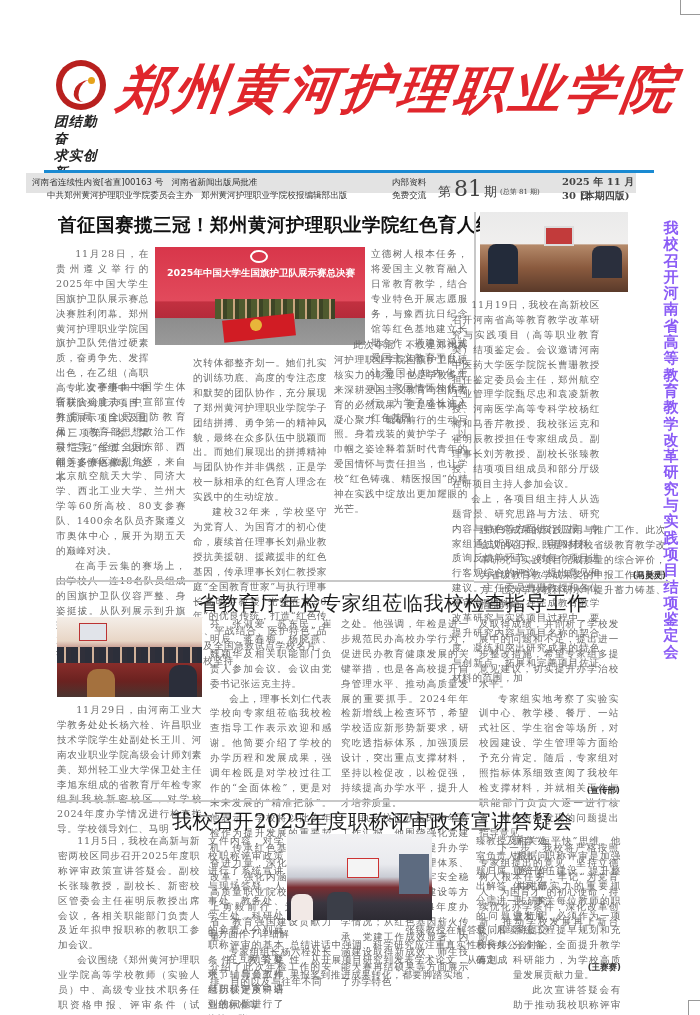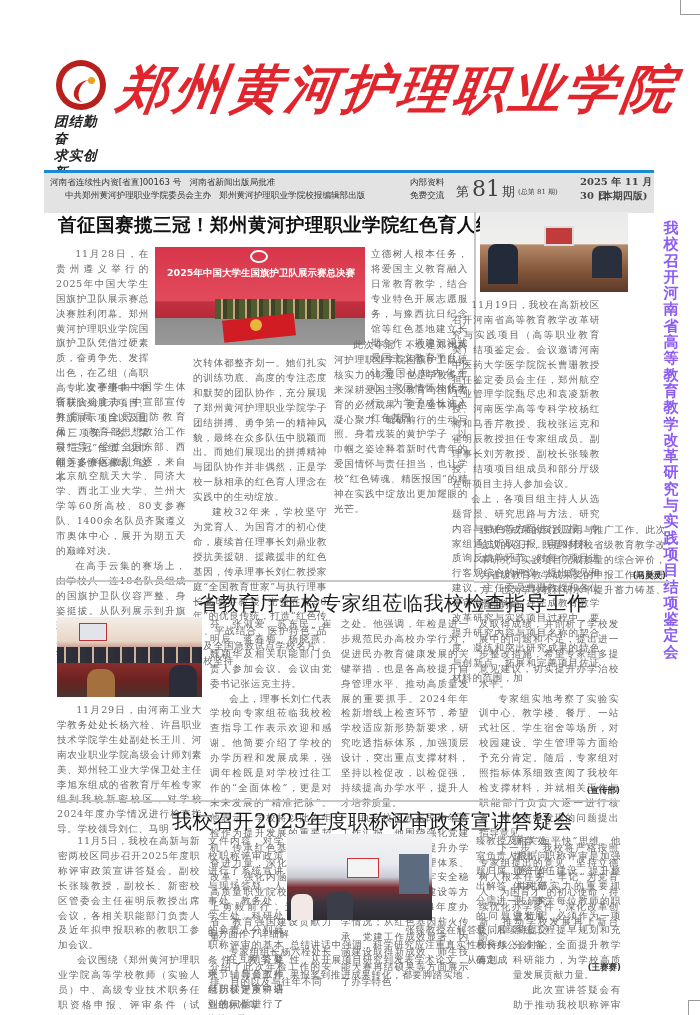--- a/index.html
+++ b/index.html
@@ -8,21 +8,21 @@
   .body-text { font-size:9.6px; line-height:14.9px; color:#6a6a6a; text-align:justify; letter-spacing:0.6px; }
   .indent { text-indent:2em; }
   .p { margin:0; }
   .masthead-logo { left:56px; top:60px; width:50px; height:50px; border-radius:50%; background:#b8201e; }
   .masthead-logo .inner { position:absolute; left:6px; top:6px; width:38px; height:38px; border-radius:50%; background:#fff; }
   .masthead-logo .wing { position:absolute; left:12px; top:14px; width:20px; height:22px; border-left:5px solid #c0231f; border-radius:60% 0 0 60%; transform:skewX(-15deg); }
   .masthead-logo .sun { position:absolute; left:26px; top:11px; width:7px; height:7px; border-radius:50%; background:#e6a21a; }
   .motto { left:54px; top:113px; width:54px; font-family:"DejaVu Serif", serif; font-size:13.5px; line-height:17px; color:#222; font-style:italic; font-weight:bold; letter-spacing:1px; }
   .brand { left:118px; top:55px; font-family:"DejaVu Serif", serif; font-size:52px; color:#e0262c; font-style:italic; font-weight:bold; letter-spacing:4px; transform:skewX(-8deg); white-space:nowrap; }
   .infobar-top { left:44px; top:170px; width:610px; height:3px; background:#1a8ad2; }
-  .infobar { left:44px; top:173px; width:610px; height:40px; background:#e3e3e3; }
+  .infobar { left:26px; top:173px; width:610px; height:20px; background:#e3e3e3; }
   .info-l { font-family:"DejaVu Sans", sans-serif; font-size:8.6px; color:#333; line-height:13px; }
   .info-r { font-family:"DejaVu Sans", sans-serif; font-size:8.6px; color:#333; line-height:13px; }
   .issue { font-family:"DejaVu Serif", serif; color:#444; }
   .h1 { font-family:"DejaVu Sans", sans-serif; font-weight:bold; color:#111; font-size:18.5px; white-space:nowrap; letter-spacing:0.5px; }
   .h2 { font-family:"DejaVu Serif", serif; color:#1b1b1b; font-size:20px; white-space:nowrap; letter-spacing:0.5px; }
   .vtitle { font-family:"DejaVu Sans", sans-serif; font-weight:bold; color:#8b5cf6; font-size:15px; line-height:16.3px; width:16px; text-align:center; word-break:break-all; }
   .photo { overflow:hidden; }
   .byline { font-family:"DejaVu Sans", sans-serif; font-weight:bold; color:#333; font-size:8.5px; text-align:right; }
   .rule { background:#c8c8c8; height:2px; }
   .vrule { background:#c8c8c8; width:2px; }

